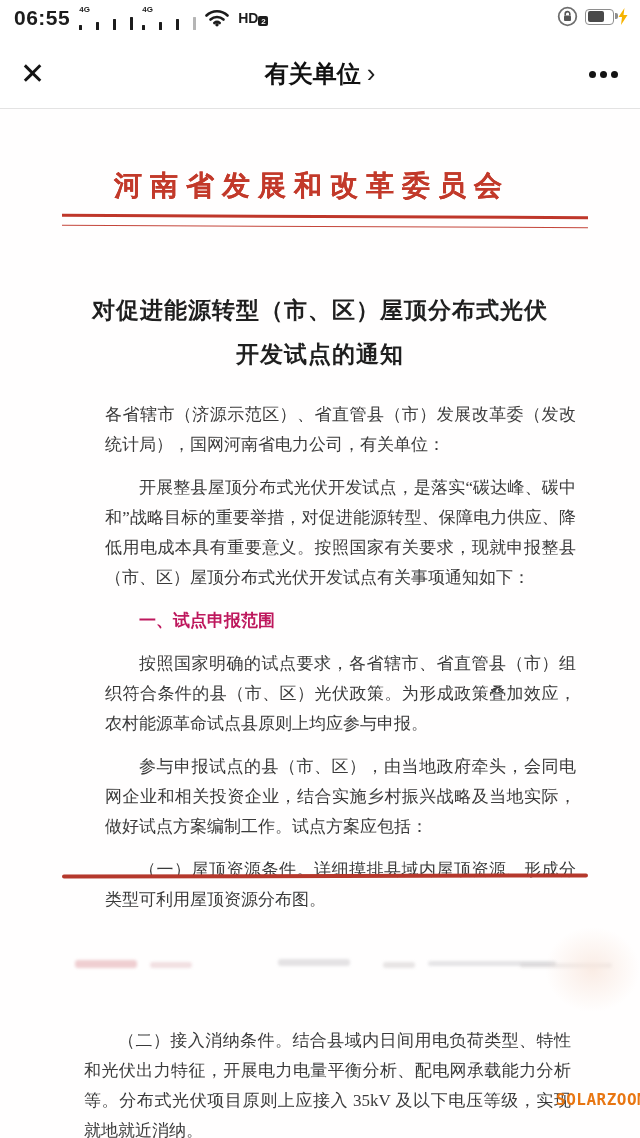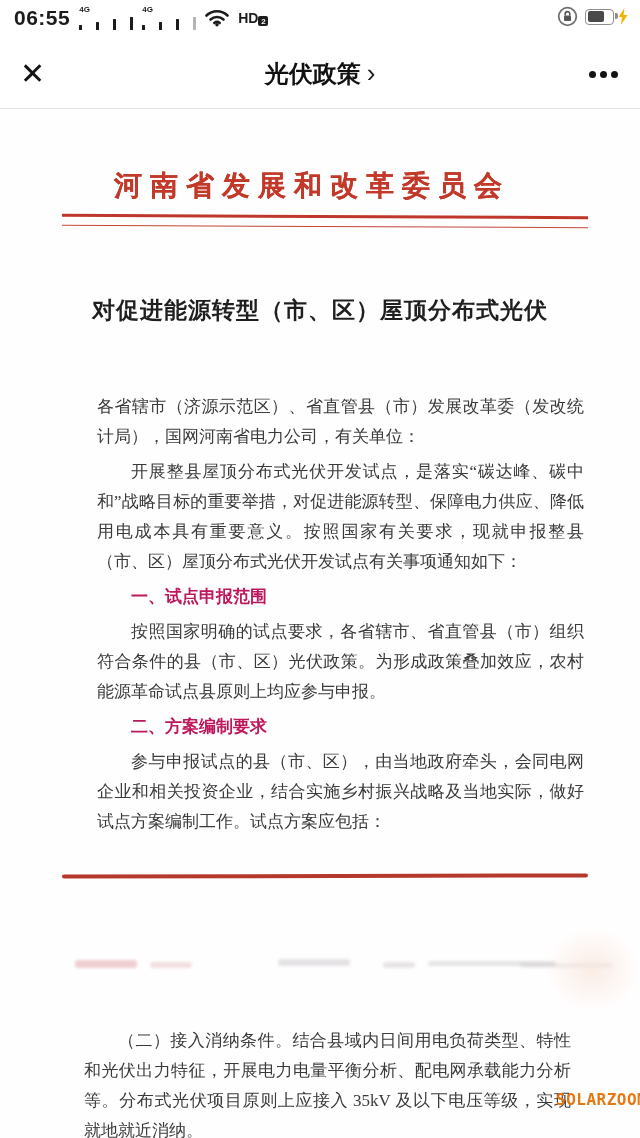--- a/index.html
+++ b/index.html
@@ -36,21 +36,21 @@
        font-family:"Liberation Serif","DejaVu Serif",serif;}
   .letterhead{position:absolute;left:0;top:58px;width:624px;text-align:center;
               font-size:28px;font-weight:700;letter-spacing:8px;color:#c2392a;
               text-shadow:0 0 .5px #c2392a;}
   .rule-double{position:absolute;left:62px;top:106px;width:526px;height:8px;
                border-top:3.5px solid #bf372a;border-bottom:1.5px solid #c4453a;transform:rotate(.25deg);}
   .doc-title{position:absolute;left:0;top:180px;width:640px;text-align:center;
              font-size:23px;font-weight:700;color:#1f1f1f;line-height:44px;letter-spacing:1px;}
   .body-text{position:absolute;left:92px;top:278px;width:497px;
              font-size:17px;line-height:30px;color:#3a3a3a;text-align:justify;}
-  .body-text p{margin:5px;}
+  .body-text p{margin:13px;}
   .p-indent{text-indent:2em;}
   .p-bold{font-weight:700;color:#be185d;}
   .rule-single{position:absolute;left:62px;top:765px;width:526px;height:3.5px;background:#b5382c;
                transform:rotate(-.12deg);border-radius:2px;}
 
   
   .smudges{position:absolute;left:0;top:845px;width:640px;height:24px;}
   .smudges i{position:absolute;display:block;border-radius:3px;filter:blur(1.5px);}
   .warm-patch{position:absolute;left:545px;top:818px;width:95px;height:85px;
               background:radial-gradient(closest-side,rgba(248,230,220,.75),rgba(255,255,255,0));}
@@ -115,46 +115,47 @@
             <polygon points="6.5,0 0.5,9 4,9 3,17 9.5,7 5.5,7" fill="#f6b300"></polygon>
           </svg>
         </span>
       </span>
     </div>
   </div>
 
   <div class="navbar">
     <div class="nav-close">✕</div>
     <div class="nav-title">
-      <span>光伏政策</span>
+      <span>有关单位</span>
       <span class="chev">›</span>
     </div>
     <div class="nav-more">
         <i></i>
         <i></i>
         <i></i>
       </div>
   </div>
 
   <div class="doc">
 
     <div class="letterhead">河南省发展和改革委员会</div>
     <div class="rule-double"></div>
 
     <div class="doc-title">
       <div>对促进能源转型（市、区）屋顶分布式光伏</div>
+      <div>开发试点的通知</div>
     </div>
 
     <div class="body-text">
       <p>各省辖市（济源示范区）、省直管县（市）发展改革委（发改统计局），国网河南省电力公司，有关单位：</p>
       <p class="p-indent">开展整县屋顶分布式光伏开发试点，是落实“碳达峰、碳中和”战略目标的重要举措，对促进能源转型、保障电力供应、降低用电成本具有重要意义。按照国家有关要求，现就申报整县（市、区）屋顶分布式光伏开发试点有关事项通知如下：</p>
       <p class="p-indent p-bold">一、试点申报范围</p>
       <p class="p-indent">按照国家明确的试点要求，各省辖市、省直管县（市）组织符合条件的县（市、区）光伏政策。为形成政策叠加效应，农村能源革命试点县原则上均应参与申报。</p>
-      <p class="p-indent p-bold">二、方案编制要求</p>
       <p class="p-indent">参与申报试点的县（市、区），由当地政府牵头，会同电网企业和相关投资企业，结合实施乡村振兴战略及当地实际，做好试点方案编制工作。试点方案应包括：</p>
+      <p class="p-indent">（一）屋顶资源条件。详细摸排县域内屋顶资源、形成分类型可利用屋顶资源分布图。</p>
     </div>
 
     <div class="rule-single"></div>
 
     <div class="smudges">
       <i style="left:75px;top:6px;width:62px;height:8px;background:rgba(214,128,138,.38);"></i>
       <i style="left:150px;top:8px;width:42px;height:6px;background:rgba(205,145,150,.28);"></i>
       <i style="left:278px;top:5px;width:72px;height:7px;background:rgba(150,148,155,.26);"></i>
       <i style="left:383px;top:8px;width:32px;height:6px;background:rgba(160,150,150,.25);"></i>
       <i style="left:428px;top:7px;width:128px;height:5px;background:rgba(168,168,175,.30);"></i>

